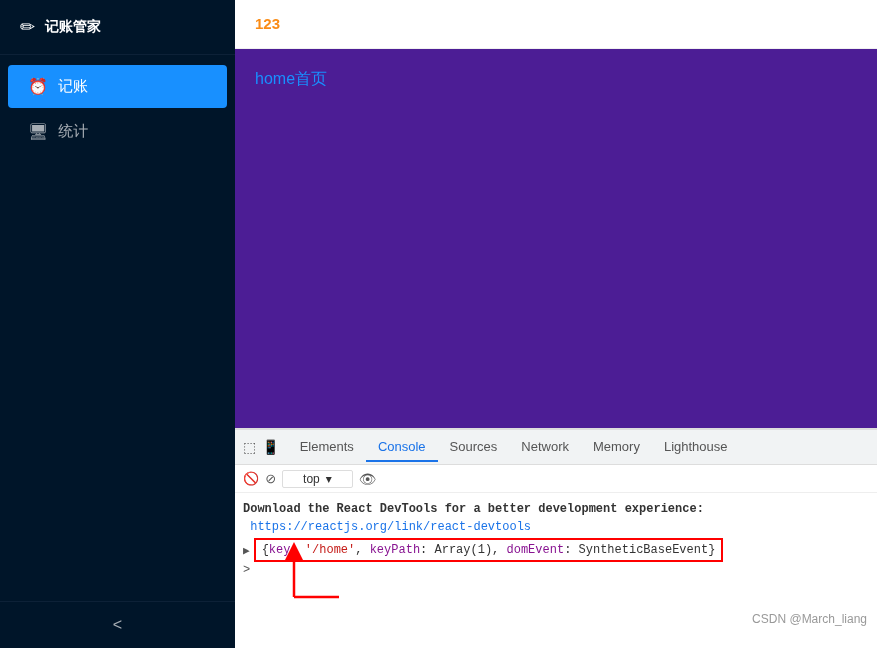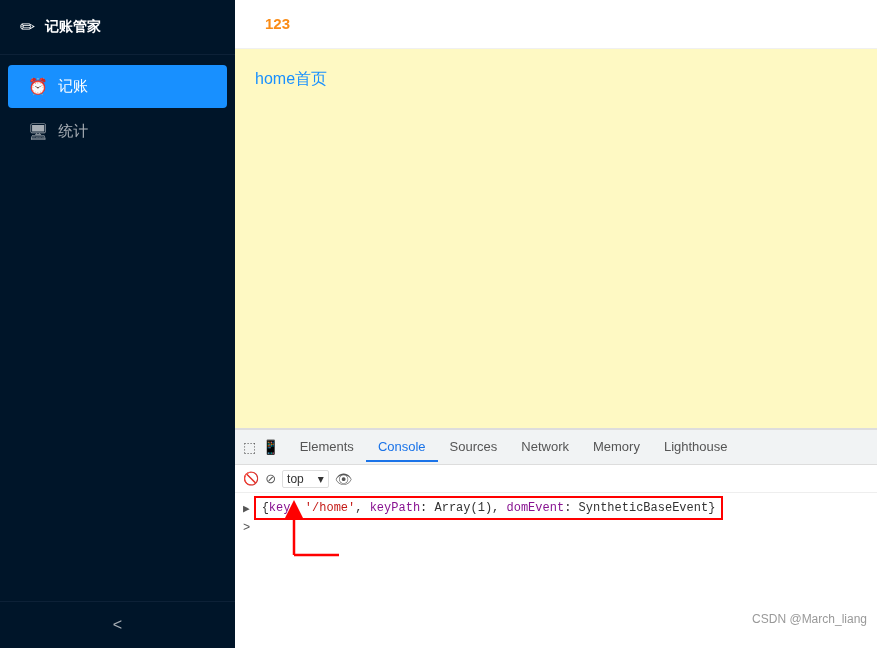--- a/index.html
+++ b/index.html
@@ -89,27 +89,26 @@
     .content-top {
       padding: 15px 20px;
       border-bottom: 1px solid #f0f0f0;
       background: white;
     }
 
     .content-number {
       color: #fa8c16;
       font-size: 15px;
       font-weight: bold;
-      margin-left: 10px;
     }
 
     .content-body {
       flex: 1;
       padding: 20px;
-      background: #fef9c3;
+      background: #4c1d95;
       overflow: auto;
     }
 
     .home-title {
       color: #1890ff;
       font-size: 16px;
     }
 
     
     .devtools {
@@ -174,25 +173,25 @@
       color: #555;
       cursor: pointer;
     }
 
     .devtools-top-select {
       display: flex;
       align-items: center;
       font-size: 12px;
       color: #333;
       border: 1px solid #ddd;
-      padding: 1px 4px;
+      padding: 1px 20px;
       border-radius: 2px;
       cursor: pointer;
       background: white;
-      gap: 14px;
+      gap: 6px;
     }
 
     .devtools-eye-icon {
       font-size: 14px;
       color: #555;
       cursor: pointer;
     }
 
     .devtools-filter {
       font-size: 12px;
@@ -365,20 +364,24 @@
         <span class="devtools-toolbar-icon">🚫</span>
         <span class="devtools-toolbar-icon">⊘</span>
         <div class="devtools-top-select">
           <span>top</span>
           <span>▾</span>
         </div>
         <span class="devtools-eye-icon">👁</span>
       </div>
 
       <div class="devtools-console">
+        <div class="console-message">
+          <strong>Download the React DevTools for a better development experience:</strong>
+          &nbsp;<a href="#">https://reactjs.org/link/react-devtools</a>
+        </div>
         <div class="console-object-line">
           <span class="console-arrow">▶</span>
           <div class="red-arrow-container">
             <span class="console-object-box">
               <span class="console-object-normal">{</span><span class="console-object-key">key</span><span class="console-object-normal">: </span><span class="console-object-string">'/home'</span><span class="console-object-normal">, </span><span class="console-object-key">keyPath</span><span class="console-object-normal">: Array(1), </span><span class="console-object-key">domEvent</span><span class="console-object-normal">: SyntheticBaseEvent}</span>
             </span>
             
             <svg class="red-arrow-svg" width="80" height="60">
               <defs>
                 <marker id="arrowhead" markerWidth="8" markerHeight="8" refX="4" refY="4" orient="auto">

